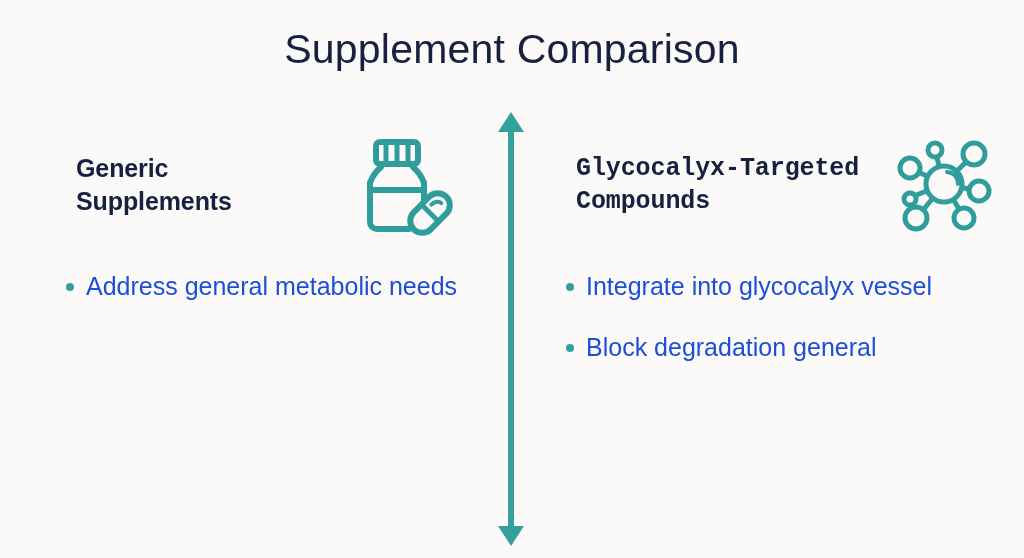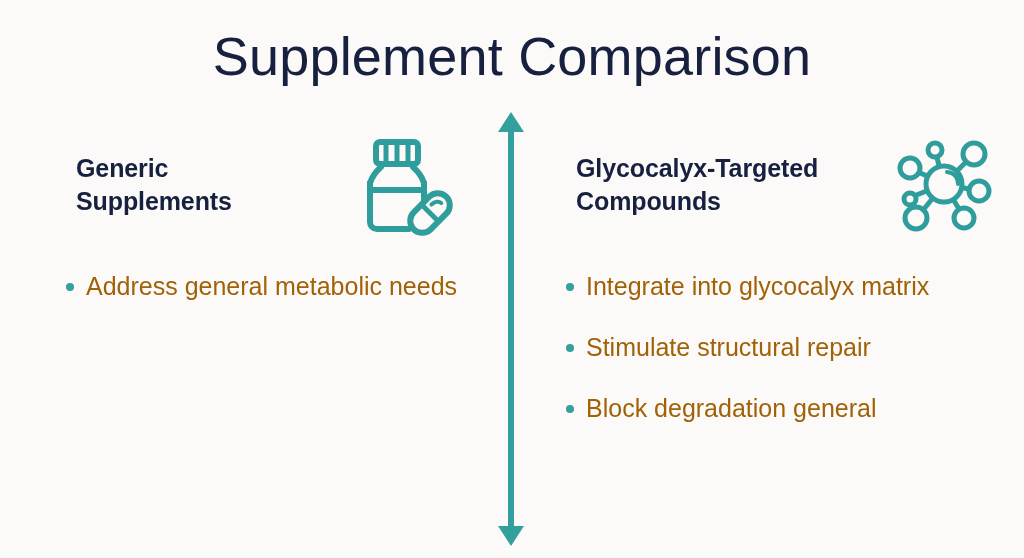--- a/index.html
+++ b/index.html
@@ -21,21 +21,21 @@
     box-sizing: border-box;
   }
 
   
   .title {
     position: absolute;
     top: 27px;
     left: 0;
     width: 1024px;
     text-align: center;
-    font-size: 54px;
+    font-size: 41px;
     font-weight: 400;
     color: #17203f;
     letter-spacing: 0.2px;
     line-height: 1.1;
   }
 
   
   .column {
     position: absolute;
     top: 128px;
@@ -50,21 +50,21 @@
   .col-title {
     font-size: 25px;
     font-weight: bold;
     color: #17203f;
     line-height: 1.32;
     letter-spacing: -0.1px;
     margin: 14px;
     padding-top: 10px;
   }
   .column.left  .col-title { max-width: 250px; }
-  .column.right .col-title { max-width: 330px; }
+  .column.right .col-title { max-width: 330px; font-family: Liberation Mono, monospace; }
 
   .col-icon {
     position: absolute;
     top: -8px;
   }
   .column.left  .col-icon { left: 295px; }
   .column.right .col-icon { left: 332px; }
 
   
   .bullets {
@@ -75,21 +75,21 @@
     top: 142px;
     left: 0;
     width: 100%;
   }
   .bullet {
     position: relative;
     padding-left: 24px;
     margin-bottom: 28px;
     font-size: 25px;
     line-height: 1.32;
-    color: #a16207;
+    color: #1d4ed8;
   }
   .column.left  .bullet { max-width: 385px; }
   .column.right .bullet { max-width: 400px; }
 
   .bullet-dot {
     position: absolute;
     left: 4px;
     top: 13px;
     width: 8px;
     height: 8px;
@@ -186,25 +186,21 @@
             <circle cx="50" cy="50" r="18" fill="#fbfaf8"></circle>
           </g>
           <path d="M53 38 C61 39 64 44 64 50" stroke="#2f9d9b" stroke-width="4" stroke-linecap="round" fill="none"></path>
         </svg>
       </span>
     </div>
 
     <ul class="bullets">
       <li class="bullet">
         <span class="bullet-dot"></span>
-        <span>Integrate into glycocalyx matrix</span>
-      </li>
-      <li class="bullet">
-        <span class="bullet-dot"></span>
-        <span>Stimulate structural repair</span>
+        <span>Integrate into glycocalyx vessel</span>
       </li>
       <li class="bullet">
         <span class="bullet-dot"></span>
         <span>Block degradation general</span>
       </li>
     </ul>
   </div>
 
 </div>
 

